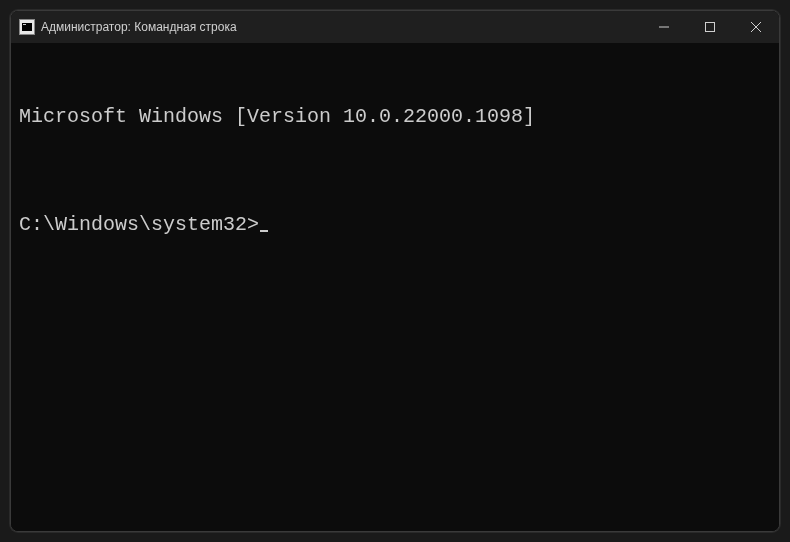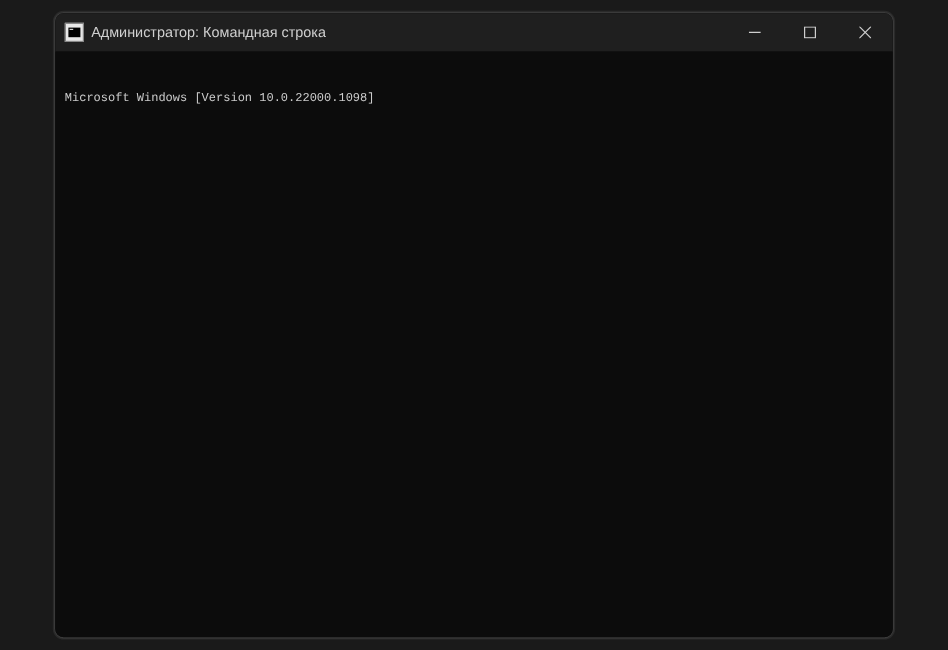--- a/index.html
+++ b/index.html
@@ -10,21 +10,21 @@
     body {
       width: 790px;
       height: 542px;
       background: #1a1a1a;
       display: flex;
       align-items: center;
       justify-content: center;
       font-family: "Segoe UI", Tahoma, sans-serif;
     }
     .window {
-      width: 700px;
+      width: 770px;
       height: 522px;
       background: #0c0c0c;
       border: 1px solid #3a3a3a;
       border-radius: 8px;
       overflow: hidden;
       display: flex;
       flex-direction: column;
       box-shadow: 0 0 0 1px rgba(80,80,80,0.3);
     }
     .titlebar {
@@ -86,21 +86,21 @@
       height: 10px;
       stroke: #cfcfcf;
       stroke-width: 1;
       fill: none;
     }
     .terminal-body {
       flex: 1;
       background: #0c0c0c;
       padding: 6px 8px;
       font-family: Consolas, "Courier New", monospace;
-      font-size: 10px;
+      font-size: 20px;
       line-height: 1.35;
       color: #cccccc;
       overflow: hidden;
       white-space: pre;
     }
     .terminal-line {
       white-space: pre;
     }
     .prompt-line {
       margin-top: 1.35em;
@@ -139,14 +139,15 @@
       <div class="ctrl-btn close">
         <svg viewBox="0 0 10 10">
             <line x1="0" y1="0" x2="10" y2="10"></line>
             <line x1="10" y1="0" x2="0" y2="10"></line>
           </svg>
       </div>
     </div>
   </div>
   <div class="terminal-body">
     <div class="terminal-line">Microsoft Windows [Version 10.0.22000.1098]</div>
+    <div class="terminal-line prompt-line"><span>C:\Windows\system32&gt;</span><span class="cursor"></span></div>
   </div>
 </div>
 
 </body></html>

